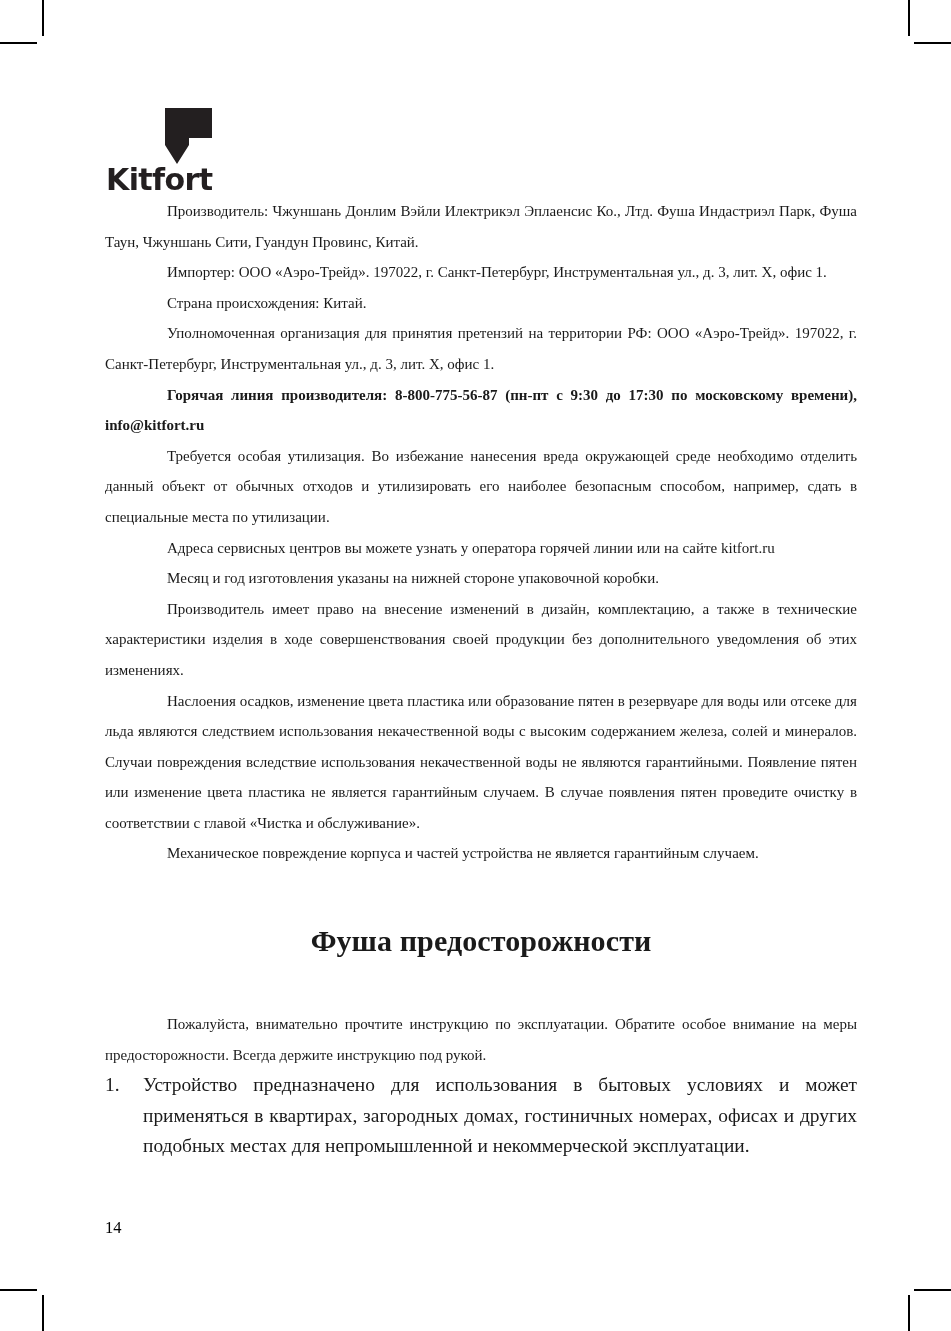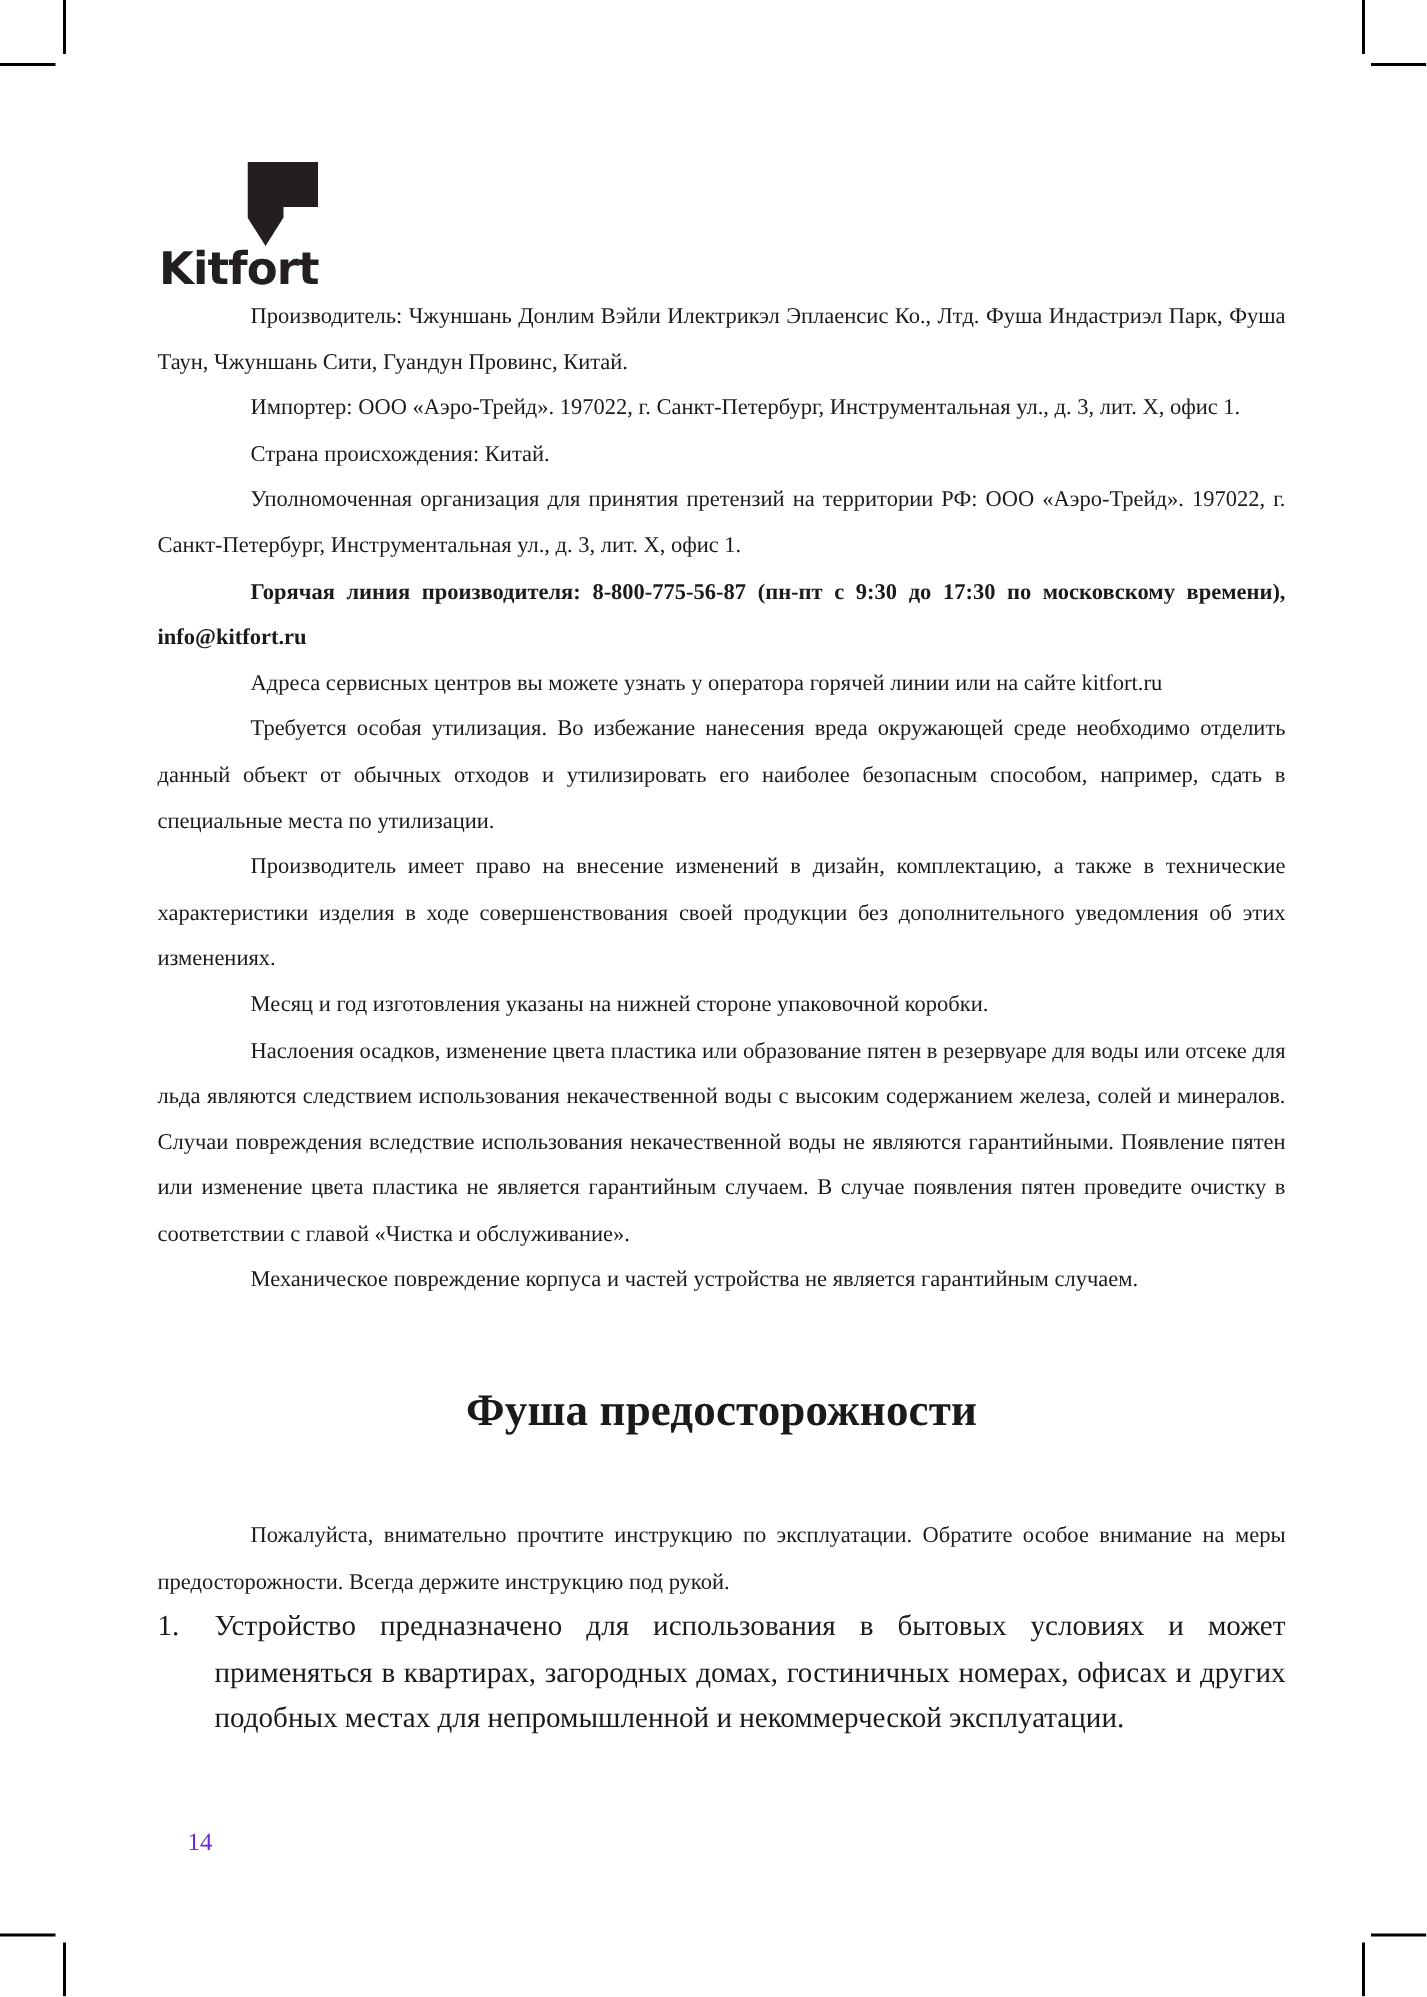--- a/index.html
+++ b/index.html
@@ -122,22 +122,21 @@
     text-align-last: left;
   }
 
   
   .page-number {
     position: absolute;
     left: 105px;
     top: 1218px;
     font-size: 16.5px;
     line-height: 20px;
-    color: #6d28d9;
-    margin-left: 20px;
+    color: #000000;
   }
 </style>
 </head>
 <body>
 
 <div class="page">
 
   <div class="crop v crop-tl-v"></div>
   <div class="crop h crop-tl-h"></div>
   <div class="crop v crop-tr-v"></div>
@@ -156,24 +155,24 @@
     <span class="logo-word">Kitfort</span>
   </div>
 
   <div class="content">
 
     <p class="para" style="text-indent: 62px;">Производитель: Чжуншань Донлим Вэйли Илектрикэл Эплаенсис Ко., Лтд. Фуша Индастриэл Парк, Фуша Таун, Чжуншань Сити, Гуандун Провинс, Китай.</p>
     <p class="para" style="text-indent: 62px;">Импортер: ООО «Аэро-Трейд». 197022, г. Санкт-Петербург, Инструментальная ул., д. 3, лит. X, офис 1.</p>
     <p class="para" style="text-indent: 62px;">Страна происхождения: Китай.</p>
     <p class="para" style="text-indent: 62px;">Уполномоченная организация для принятия претензий на территории РФ: ООО «Аэро-Трейд». 197022, г. Санкт-Петербург, Инструментальная ул., д. 3, лит. X, офис 1.</p>
     <p class="para" style="text-indent: 62px; font-weight: bold;">Горячая линия производителя: 8-800-775-56-87 (пн-пт с 9:30 до 17:30 по московскому времени), info@kitfort.ru</p>
+    <p class="para" style="text-indent: 62px;">Требуется особая утилизация. Во избежание нанесения вреда окружающей среде необходимо отделить данный объект от обычных отходов и утилизировать его наиболее безопасным способом, например, сдать в специальные места по утилизации.</p>
     <p class="para" style="text-indent: 62px;">Адреса сервисных центров вы можете узнать у оператора горячей линии или на сайте kitfort.ru</p>
-    <p class="para" style="text-indent: 62px;">Требуется особая утилизация. Во избежание нанесения вреда окружающей среде необходимо отделить данный объект от обычных отходов и утилизировать его наиболее безопасным способом, например, сдать в специальные места по утилизации.</p>
+    <p class="para" style="text-indent: 62px;">Месяц и год изготовления указаны на нижней стороне упаковочной коробки.</p>
     <p class="para" style="text-indent: 62px;">Производитель имеет право на внесение изменений в дизайн, комплектацию, а также в технические характеристики изделия в ходе совершенствования своей продукции без дополнительного уведомления об этих изменениях.</p>
-    <p class="para" style="text-indent: 62px;">Месяц и год изготовления указаны на нижней стороне упаковочной коробки.</p>
 
 
     <p class="para" style="text-indent: 62px;">Наслоения осадков, изменение цвета пластика или образование пятен в резервуаре для воды или отсеке для льда являются следствием использования некачественной воды с высоким содержанием железа, солей и минералов. Случаи повреждения вследствие использования некачественной воды не являются гарантийными. Появление пятен или изменение цвета пластика не является гарантийным случаем. В случае появления пятен проведите очистку в соответствии с главой «Чистка и обслуживание».</p>
     <p class="para" style="text-indent: 62px;">Механическое повреждение корпуса и частей устройства не является гарантийным случаем.</p>
 
     <h1 class="section-title">Фуша предосторожности</h1>
 
     <p class="para" style="text-indent: 62px;">Пожалуйста, внимательно прочтите инструкцию по эксплуатации. Обратите особое внимание на меры предосторожности. Всегда держите инструкцию под рукой.</p>
 
     <ol class="numlist">

